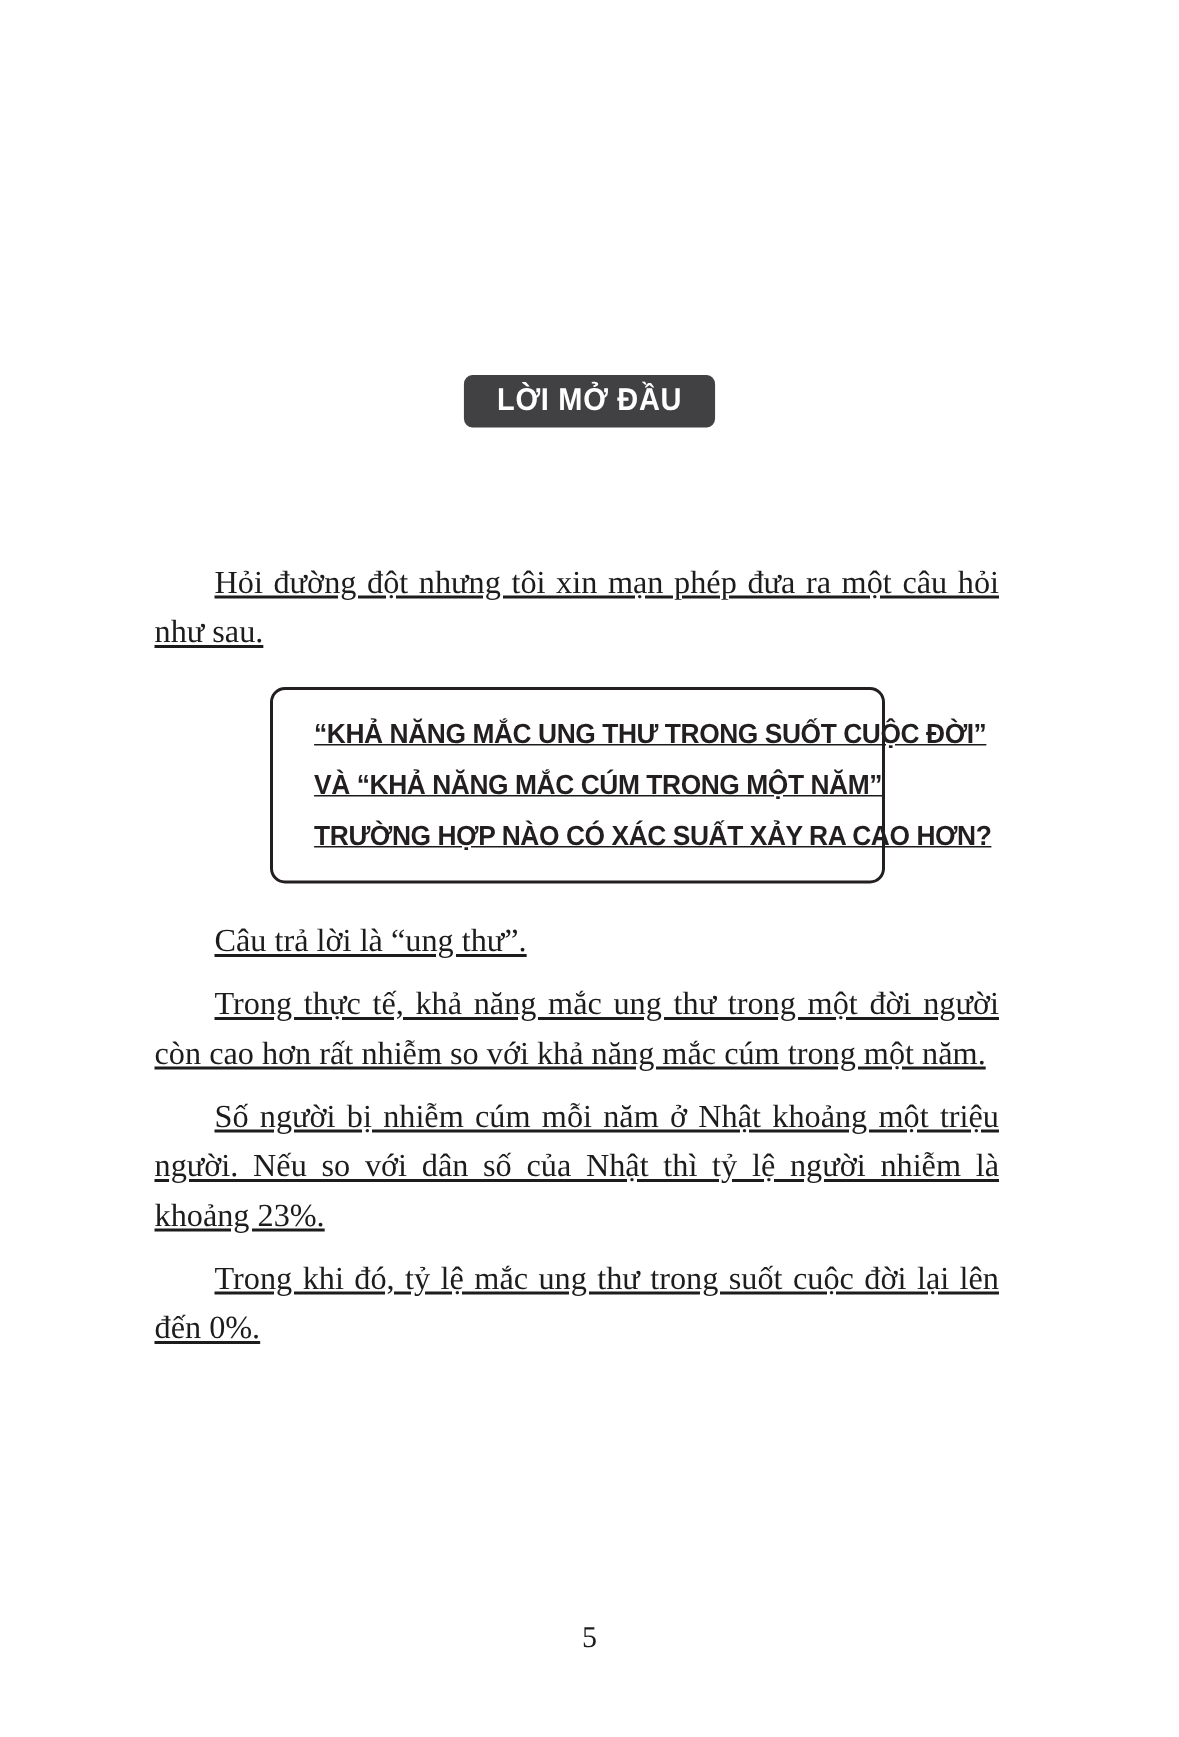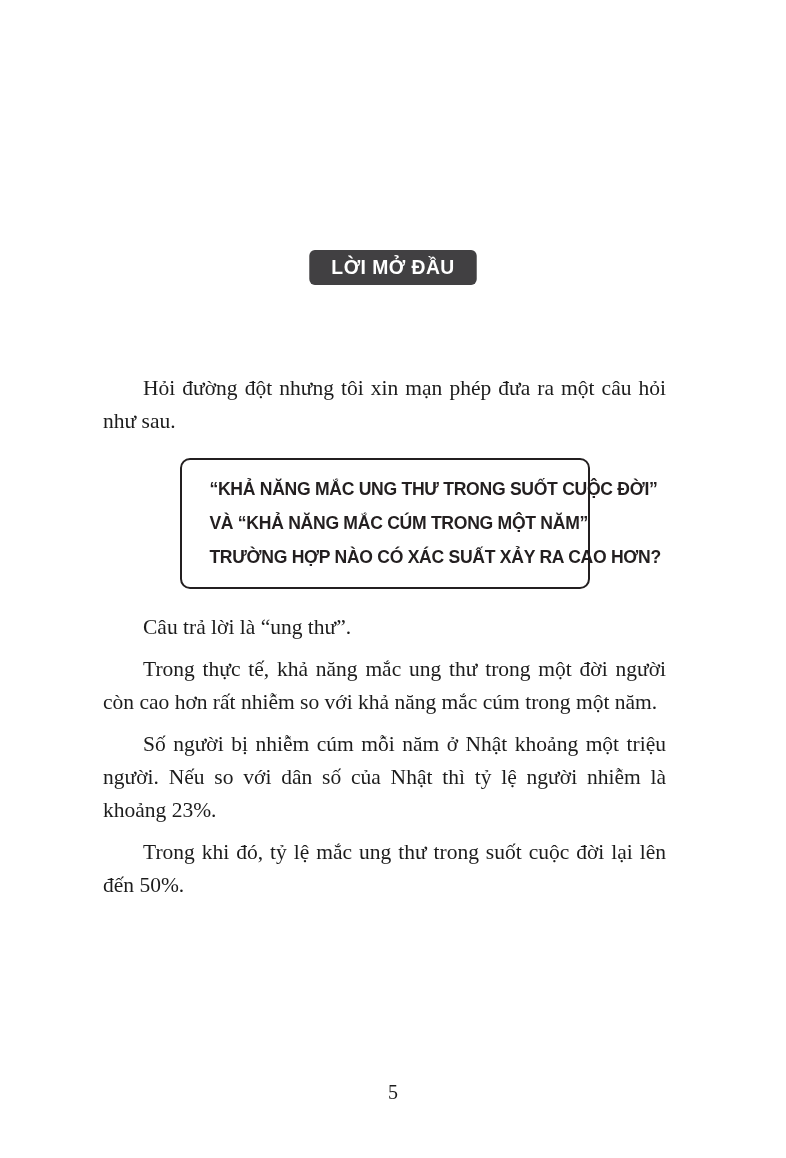--- a/index.html
+++ b/index.html
@@ -36,20 +36,21 @@
     transform: scaleX(0.92);
   }
   .content {
     position: absolute;
     top: 372px;
     left: 103px;
     width: 563px;
     font-size: 21.5px;
     line-height: 33px;
     text-align: justify;
+    text-decoration: underline;
   }
   .content p {
     margin: 0 0 9px 0;
     text-indent: 40px;
   }
   .content p.bold {
     font-weight: bold;
   }
   .callout {
     width: 376px;
@@ -97,20 +98,20 @@
       <div class="callout-line">VÀ “KHẢ NĂNG MẮC CÚM TRONG MỘT NĂM”</div>
       <div class="callout-line">TRƯỜNG HỢP NÀO CÓ XÁC SUẤT XẢY RA CAO HƠN?</div>
     </div>
 
     <p>Câu trả lời là “ung thư”.</p>
 
     <p>Trong thực tế, khả năng mắc ung thư trong một đời người còn cao hơn rất nhiễm so với khả năng mắc cúm trong một năm.</p>
 
     <p>Số người bị nhiễm cúm mỗi năm ở Nhật khoảng một triệu người. Nếu so với dân số của Nhật thì tỷ lệ người nhiễm là khoảng 23%.</p>
 
-    <p>Trong khi đó, tỷ lệ mắc ung thư trong suốt cuộc đời lại lên đến 50%.</p>
+    <p>Trong khi đó, tỷ lệ mắc ung thư trong suốt cuộc đời lại lên đến 0%.</p>
 
 
   </div>
 
   <div class="page-number">5</div>
 
 </div>
 
 </body></html>

